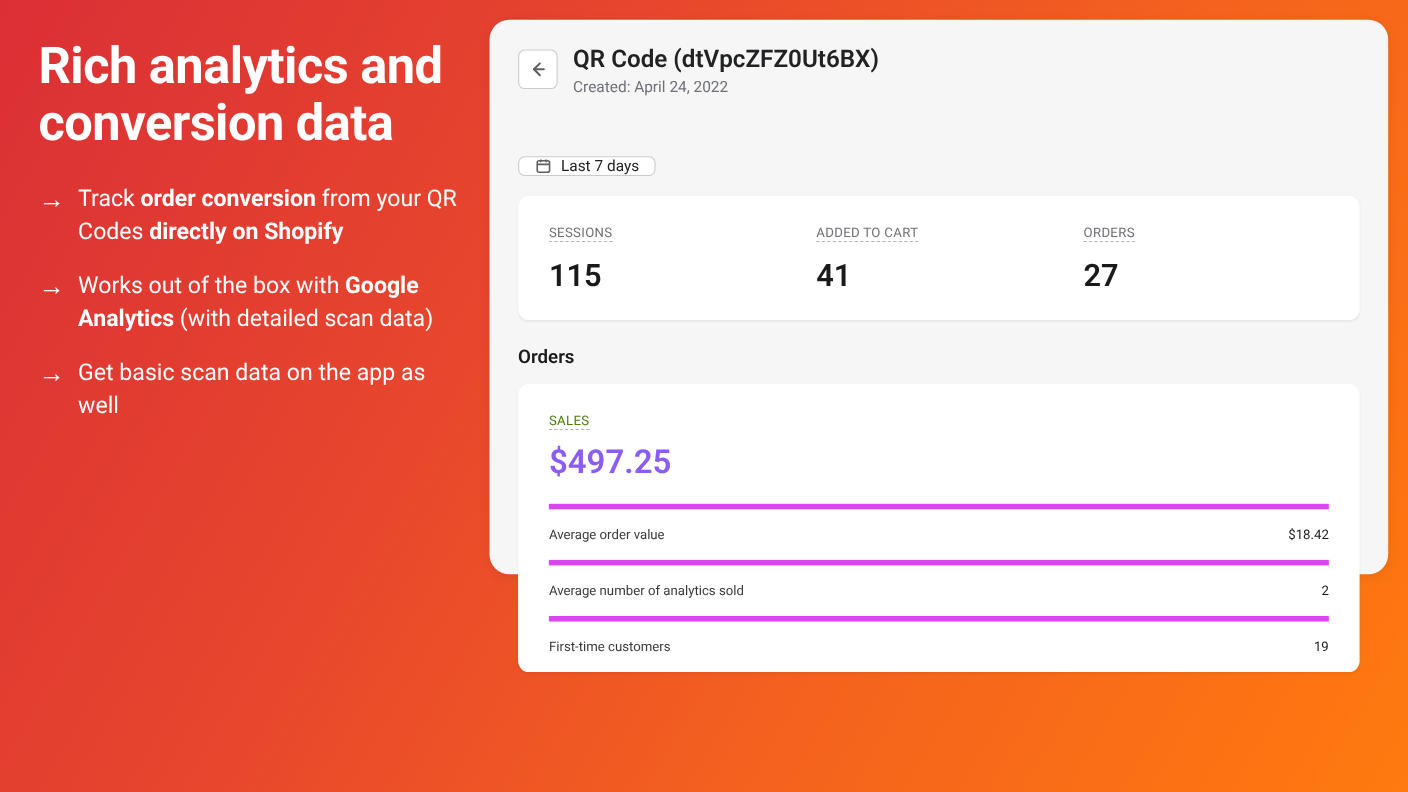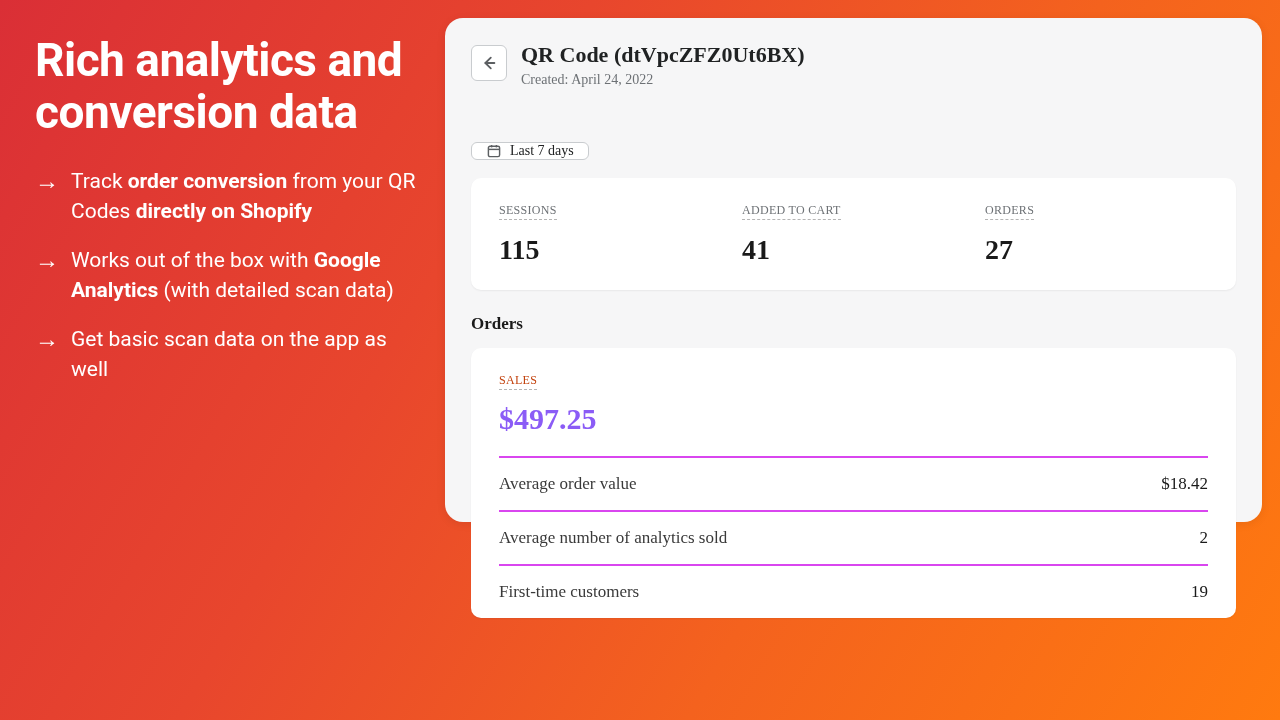--- a/index.html
+++ b/index.html
@@ -49,21 +49,20 @@
       position: absolute;
       left: 445px;
       top: 18px;
       width: 817px;
       height: 504px;
       background: #f6f6f7;
       border-radius: 18px;
       padding: 24px 26px;
       box-shadow: 0 2px 10px rgba(0,0,0,0.08);
       color: #1a1a1a;
-      font-family: Liberation Serif, serif;
     }
     .app-header {
       display: flex;
       align-items: flex-start;
       gap: 14px;
       margin-bottom: 18px;
     }
     .back-btn {
       width: 36px;
       height: 36px;
@@ -138,40 +137,40 @@
       font-size: 28px;
       font-weight: 600;
       color: #1a1a1a;
     }
     .orders-card {
       padding: 22px 28px 0;
     }
     .sales-label {
       font-size: 12px;
       letter-spacing: 0.3px;
-      color: #c2410c;
+      color: #4d7c0f;
       text-transform: uppercase;
       border-bottom: 1px dashed #b5b5b5;
       display: inline-block;
       padding-bottom: 1px;
       margin-bottom: 12px;
     }
     .sales-value {
       font-size: 30px;
       font-weight: 600;
       color: #8b5cf6;
       margin-bottom: 20px;
     }
     .metric-row {
       display: flex;
       justify-content: space-between;
       align-items: center;
       padding: 16px 0;
-      border-top: 2px solid #d946ef;
-      font-size: 17px;
+      border-top: 5px solid #d946ef;
+      font-size: 12px;
       color: #202223;
     }
     .metric-row:last-child { border-bottom: none; }
     .metric-label { color: #3a3a3a; }
     .metric-value { color: #1a1a1a; }
   </style>
 </head>
 <body>
 
 <div class="promo-panel">

